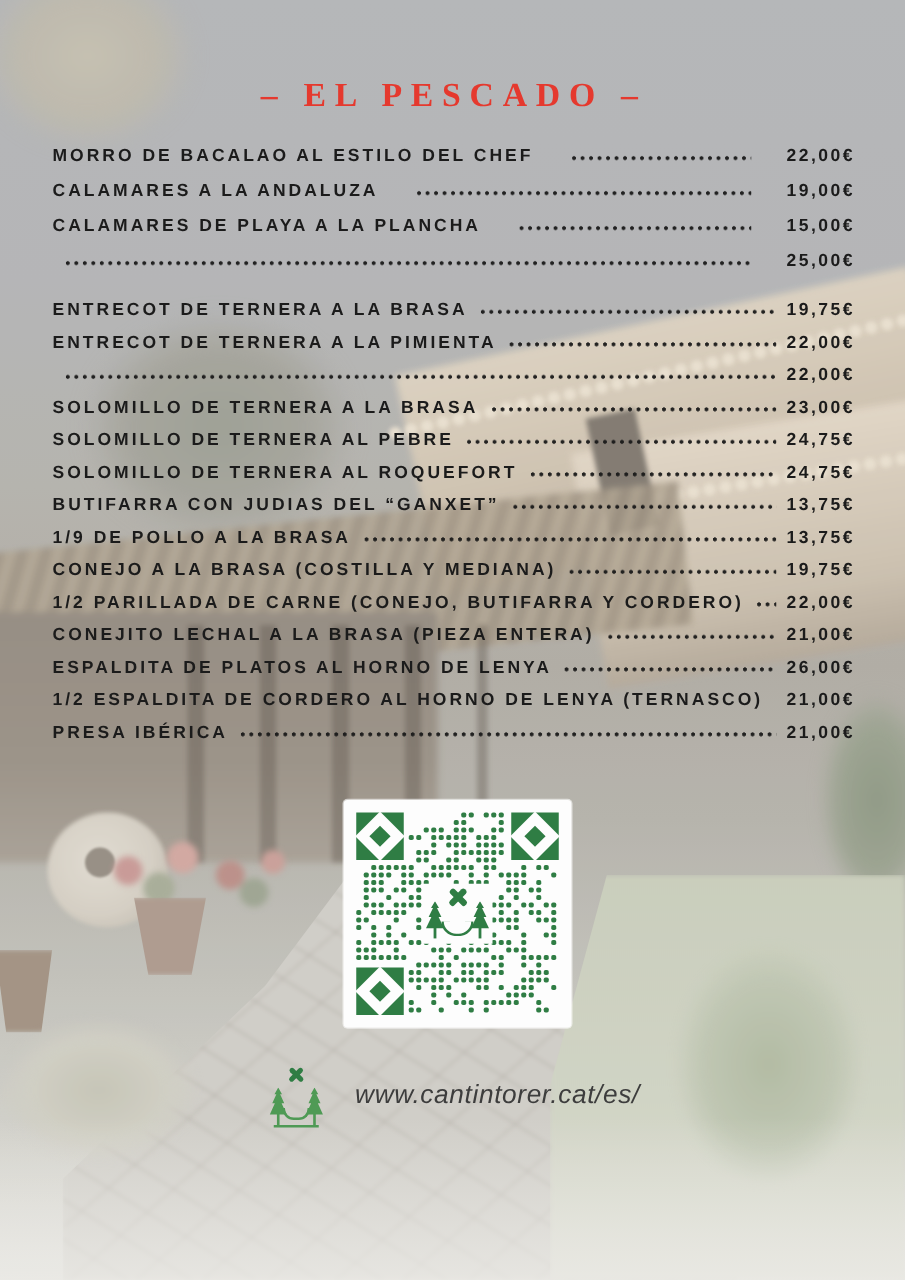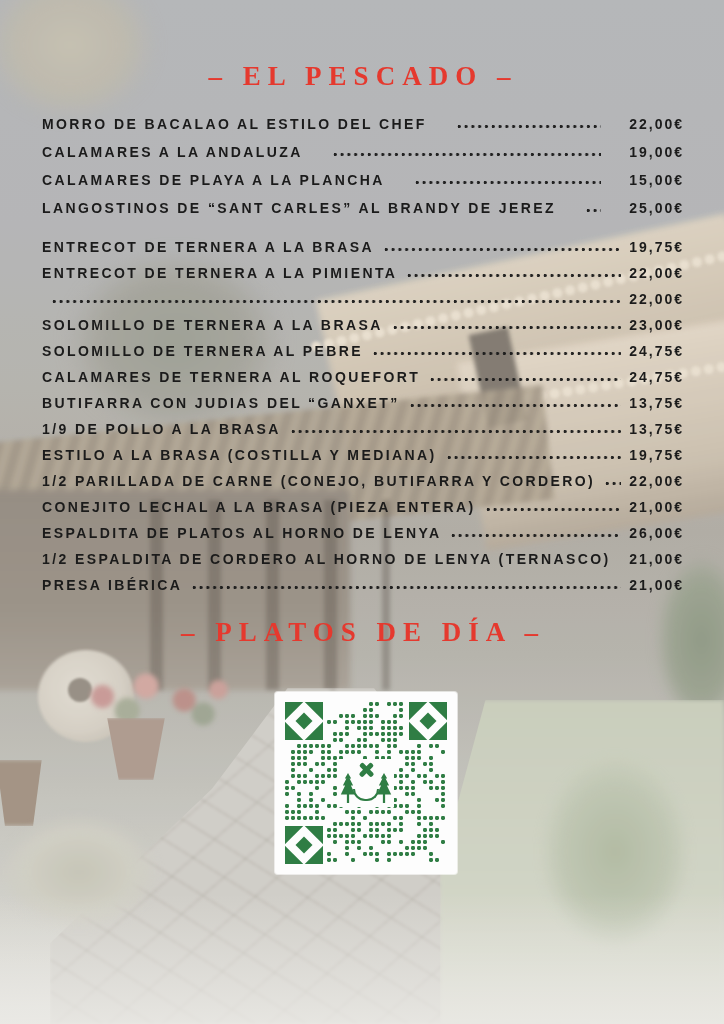--- a/index.html
+++ b/index.html
@@ -188,21 +188,20 @@
         <span class="iname">CALAMARES A LA ANDALUZA</span>
         <span class="leader"></span>
         <span class="iprice">19,00€</span>
       </div>
       <div class="mrow">
         <span class="iname">CALAMARES DE PLAYA A LA PLANCHA</span>
         <span class="leader"></span>
         <span class="iprice">15,00€</span>
       </div>
       <div class="mrow">
-        <span class="iname">LANGOSTINOS DE “SANT CARLES” AL BRANDY DE JEREZ</span>
         <span class="leader"></span>
         <span class="iprice">25,00€</span>
       </div>
     </div>
 
 
     <div class="rows rows-carne">
       <div class="mrow">
         <span class="iname">ENTRECOT DE TERNERA A LA BRASA</span>
         <span class="leader"></span>
@@ -221,36 +220,36 @@
         <span class="iname">SOLOMILLO DE TERNERA A LA BRASA</span>
         <span class="leader"></span>
         <span class="iprice">23,00€</span>
       </div>
       <div class="mrow">
         <span class="iname">SOLOMILLO DE TERNERA AL PEBRE</span>
         <span class="leader"></span>
         <span class="iprice">24,75€</span>
       </div>
       <div class="mrow">
-        <span class="iname">CALAMARES DE TERNERA AL ROQUEFORT</span>
+        <span class="iname">SOLOMILLO DE TERNERA AL ROQUEFORT</span>
         <span class="leader"></span>
         <span class="iprice">24,75€</span>
       </div>
       <div class="mrow">
         <span class="iname">BUTIFARRA CON JUDIAS DEL “GANXET”</span>
         <span class="leader"></span>
         <span class="iprice">13,75€</span>
       </div>
       <div class="mrow">
         <span class="iname">1/9 DE POLLO A LA BRASA</span>
         <span class="leader"></span>
         <span class="iprice">13,75€</span>
       </div>
       <div class="mrow">
-        <span class="iname">ESTILO A LA BRASA (COSTILLA Y MEDIANA)</span>
+        <span class="iname">CONEJO A LA BRASA (COSTILLA Y MEDIANA)</span>
         <span class="leader"></span>
         <span class="iprice">19,75€</span>
       </div>
       <div class="mrow">
         <span class="iname">1/2 PARILLADA DE CARNE (CONEJO, BUTIFARRA Y CORDERO)</span>
         <span class="leader"></span>
         <span class="iprice">22,00€</span>
       </div>
       <div class="mrow">
         <span class="iname">CONEJITO LECHAL A LA BRASA (PIEZA ENTERA)</span>
@@ -267,21 +266,20 @@
         <span class="leader"></span>
         <span class="iprice">21,00€</span>
       </div>
       <div class="mrow">
         <span class="iname">PRESA IBÉRICA</span>
         <span class="leader"></span>
         <span class="iprice">21,00€</span>
       </div>
     </div>
 
-    <h1 class="heading heading-3">– PLATOS DE DÍA –</h1>
 
     <div class="qr-wrap">
       <div class="qr-grid" id="qr-grid">
           <div class="qr-dot" style="left: 84px; top: 0px;"></div>
           <div class="qr-dot" style="left: 90px; top: 0px;"></div>
           <div class="qr-dot" style="left: 102px; top: 0px;"></div>
           <div class="qr-dot" style="left: 108px; top: 0px;"></div>
           <div class="qr-dot" style="left: 114px; top: 0px;"></div>
           <div class="qr-dot" style="left: 78px; top: 6px;"></div>
           <div class="qr-dot" style="left: 84px; top: 6px;"></div>
@@ -570,15 +568,25 @@
       <div class="qr-finder tr"></div>
       <div class="qr-finder bl"></div>
       <div class="qr-logo">
         <div class="pine left"></div>
         <div class="xmark"></div>
         <div class="pine right"></div>
         <div class="arch"></div>
       </div>
     </div>
 
+    <div class="footer">
+      <div class="brand-logo">
+        <div class="pine left"></div>
+        <div class="xmark"></div>
+        <div class="pine right"></div>
+        <div class="arch"></div>
+        <div class="baseline"></div>
+      </div>
+      <div class="website">www.cantintorer.cat/es/</div>
+    </div>
 
   </div>
 </div>
 
 </body></html>

